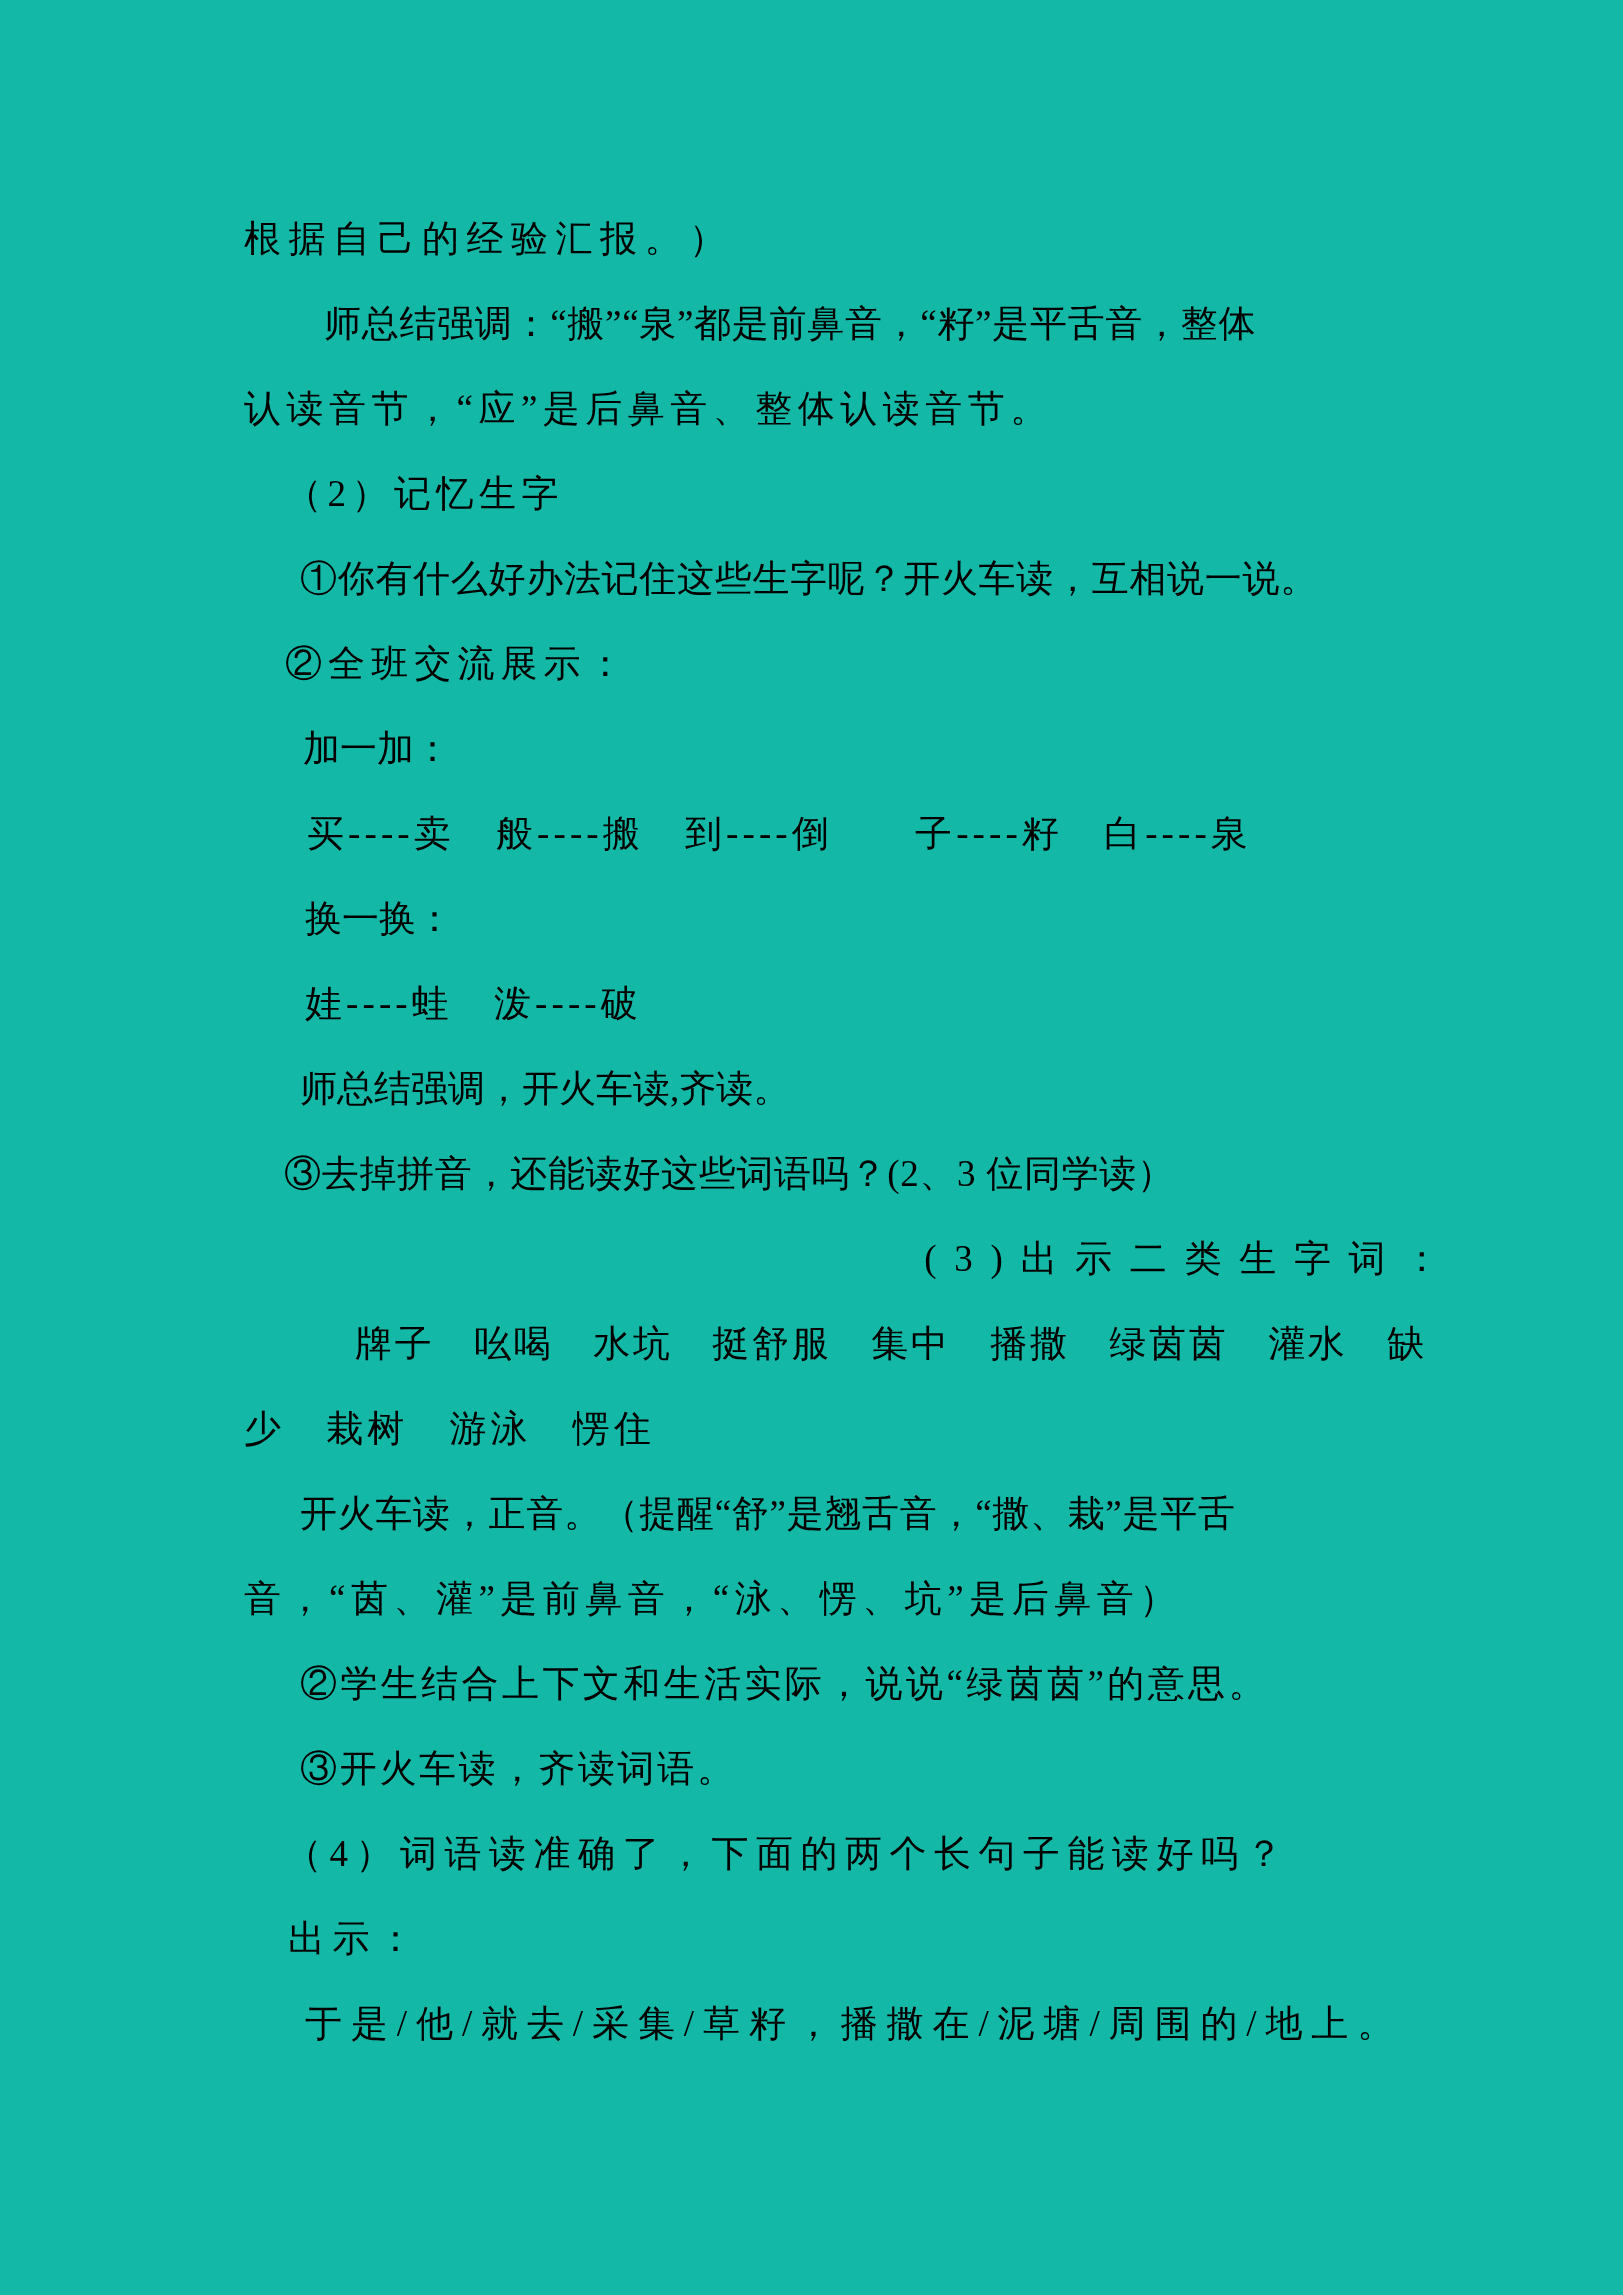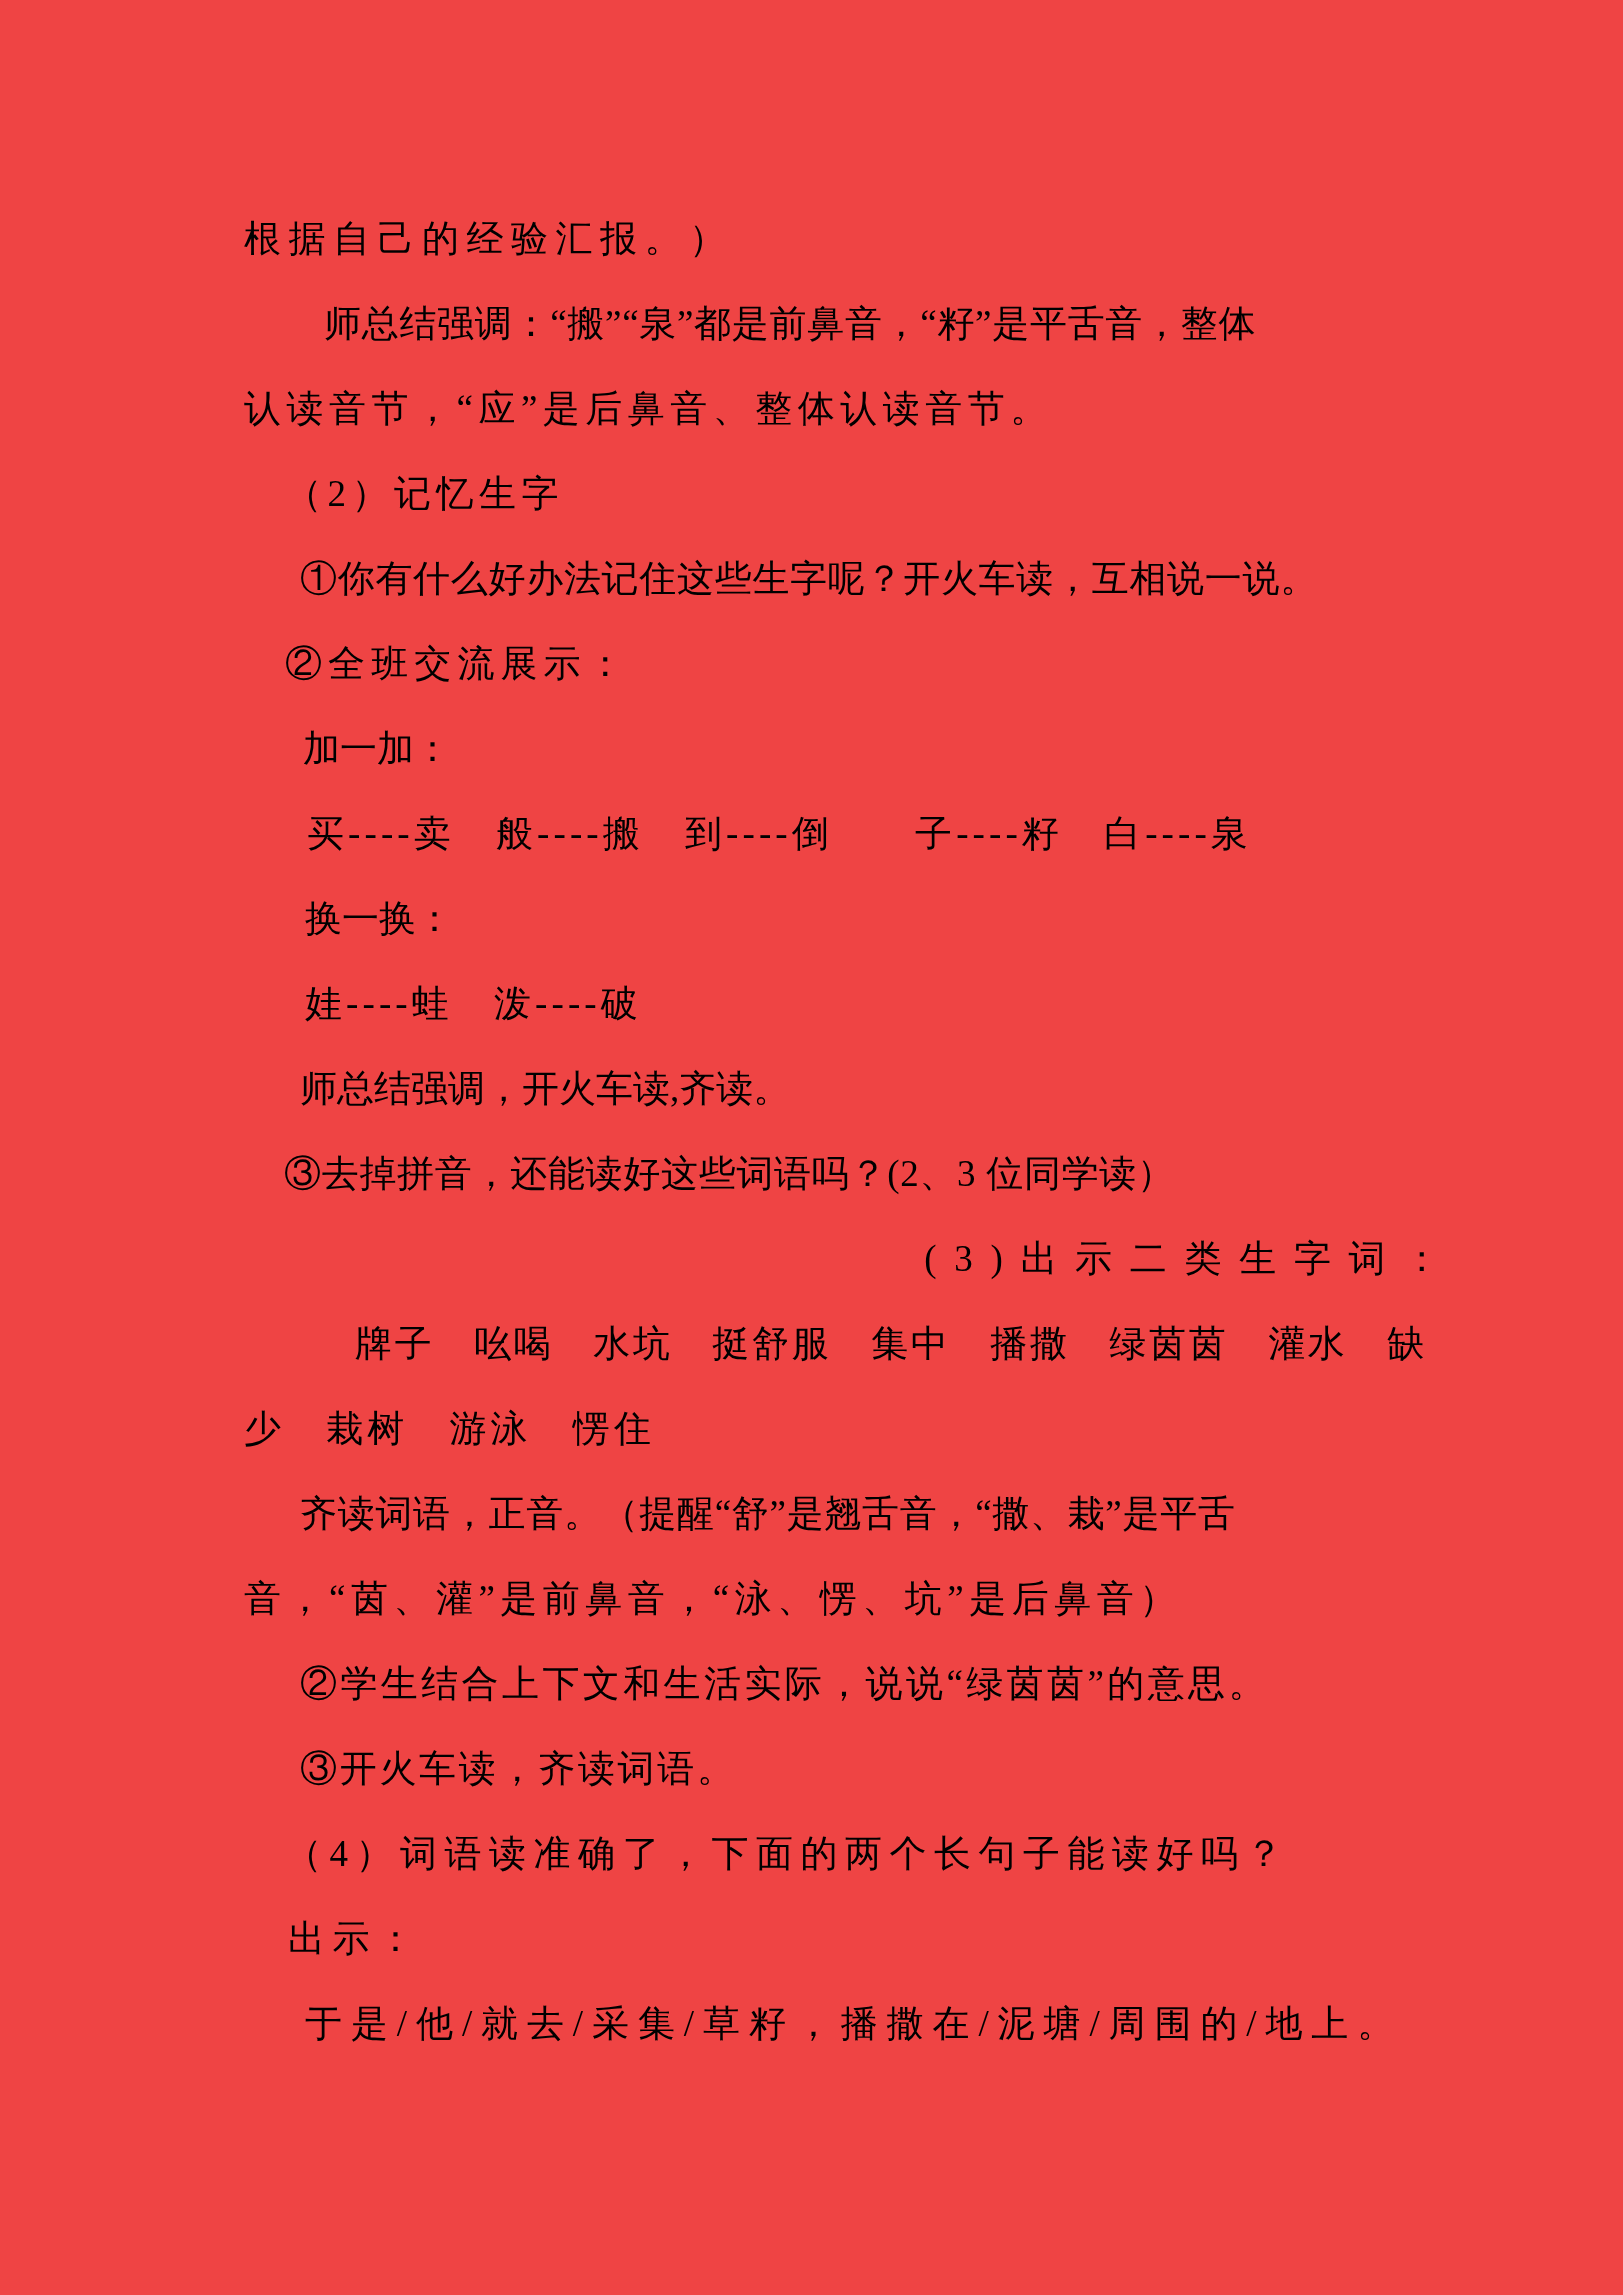--- a/index.html
+++ b/index.html
@@ -4,21 +4,21 @@
 <style>
   html, body {
     margin: 0;
     padding: 0;
     background: #e8e8e8;
   }
   .page {
     position: relative;
     width: 1623px;
     height: 2295px;
-    background: #ef4444;
+    background: #14b8a6;
     overflow: hidden;
     font-family: "Liberation Serif", "DejaVu Serif", serif;
   }
   .doc {
     position: absolute;
     left: 244px;
     top: 196px;
     width: 1214px;
   }
   .ln {
@@ -66,21 +66,21 @@
     <div class="ln">②全班交流展示：</div>
     <div class="ln">加一加：</div>
     <div class="ln">买----卖　般----搬　到----倒　　子----籽　白----泉</div>
     <div class="ln">换一换：</div>
     <div class="ln">娃----蛙　泼----破</div>
     <div class="ln">师总结强调，开火车读,齐读。</div>
     <div class="ln">③去掉拼音，还能读好这些词语吗？(2、3 位同学读）</div>
     <div class="ln">(3)出示二类生字词：</div>
     <div class="ln">牌子　吆喝　水坑　挺舒服　集中　播撒　绿茵茵　灌水　缺</div>
     <div class="ln">少　栽树　游泳　愣住</div>
-    <div class="ln">齐读词语，正音。（提醒“舒”是翘舌音，“撒、栽”是平舌</div>
+    <div class="ln">开火车读，正音。（提醒“舒”是翘舌音，“撒、栽”是平舌</div>
     <div class="ln">音，“茵、灌”是前鼻音，“泳、愣、坑”是后鼻音）</div>
     <div class="ln">②学生结合上下文和生活实际，说说“绿茵茵”的意思。</div>
     <div class="ln">③开火车读，齐读词语。</div>
     <div class="ln">（4）词语读准确了，下面的两个长句子能读好吗？</div>
     <div class="ln">出示：</div>
     <div class="ln">于是/他/就去/采集/草籽，播撒在/泥塘/周围的/地上。</div>
   </div>
 </div>
 
 

